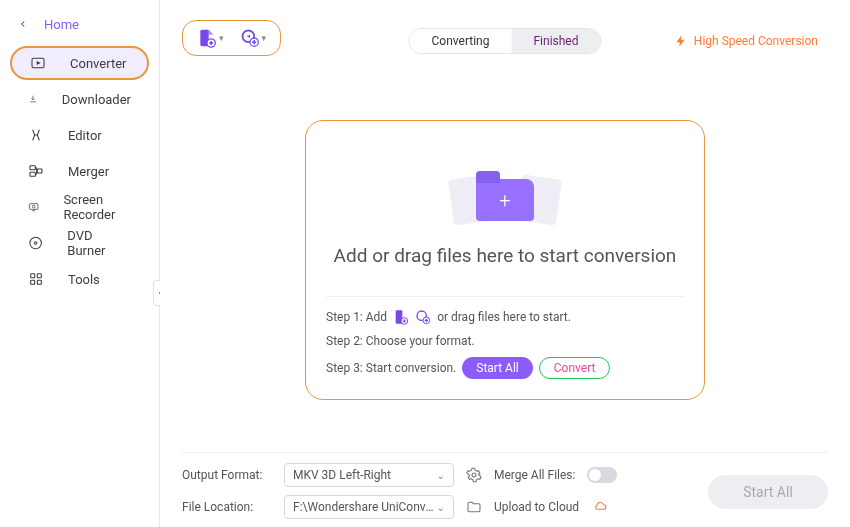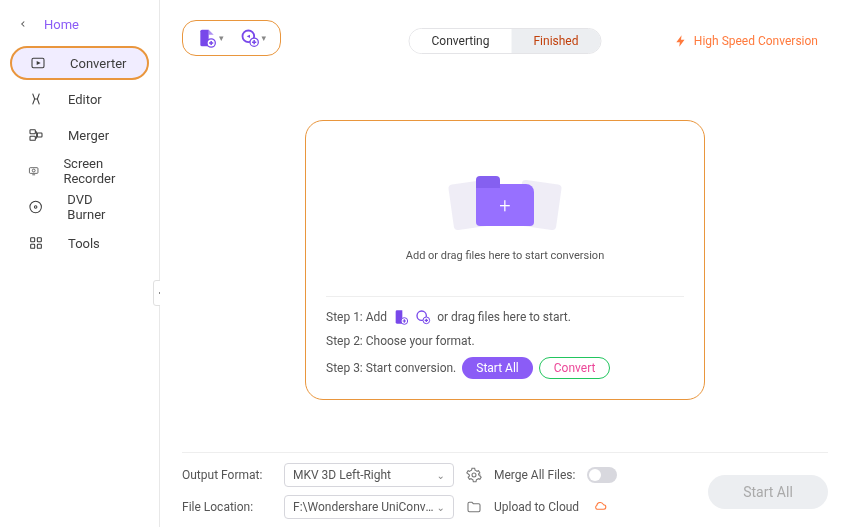--- a/index.html
+++ b/index.html
@@ -16,33 +16,33 @@
 .nav-item.active{background:#f1edff;border:2px solid #e9963d;border-radius:18px}
 .nav-item.active span, .nav-item.active svg{color:#3d3d3d}
 .collapse-btn{position:absolute;right:-8px;top:280px;width:14px;height:26px;background:#fff;border:1px solid #e0e0e0;border-radius:3px;display:flex;align-items:center;justify-content:center;cursor:pointer;color:#888;font-size:10px}
 .main{position:absolute;left:160px;top:0;right:0;bottom:0;background:#fff}
 .toolbar{display:flex;align-items:center;padding:20px 22px 8px;gap:10px}
 .add-group{border:1.5px solid #e9963d;border-radius:14px;display:flex;align-items:center;height:36px;padding:0 14px;gap:16px}
 .add-btn{display:flex;align-items:center;gap:2px;cursor:pointer;color:#7848ea}
 .seg{margin-left:auto;margin-right:auto;display:flex;border:1px solid #e4e4e7;border-radius:18px;overflow:hidden;height:26px;position:absolute;left:50%;transform:translateX(-50%);top:28px}
 .seg div{padding:0 22px;display:flex;align-items:center;font-size:12px;cursor:pointer}
 .seg .on{background:#fff;color:#333}
-.seg .off{background:#eceef1;color:#c2410c}
+.seg .off{background:#eceef1;color:#701a75}
 .speed{position:absolute;right:22px;top:28px;height:26px;display:flex;align-items:center;gap:6px;color:#ff7a3d;font-size:12px;padding:0 10px;border-radius:14px;cursor:pointer}
 .speed svg{fill:#ff7a3d}
 .drop{position:absolute;left:50%;transform:translateX(-50%);top:120px;width:400px;height:280px;border:1.5px solid #e9963d;border-radius:18px;padding:20px;display:flex;flex-direction:column}
 .drop-zone{flex:1;display:flex;flex-direction:column;align-items:center;justify-content:center;gap:14px;cursor:pointer}
 .folder-ill{position:relative;width:120px;height:60px;display:flex;align-items:center;justify-content:center}
 .ghost-box{position:absolute;width:40px;height:46px;background:#e4e1f0;border-radius:4px;opacity:.6}
 .gl{left:6px;transform:rotate(-8deg)}
 .gr{right:6px;transform:rotate(8deg)}
 .folder{position:relative;width:58px;height:42px;background:#9770ff;border-radius:4px 8px 4px 4px;display:flex;align-items:center;justify-content:center}
 .folder::before{content:"";position:absolute;top:-8px;left:0;width:24px;height:12px;background:#8560f0;border-radius:4px 4px 0 0}
 .folder .plus{color:#fff;font-size:20px;font-weight:300}
-.drop-msg{font-size:11px;color:#555}
+.drop-msg{font-size:19px;color:#555}
 .steps{border-top:1px solid #eee;padding-top:12px;font-size:12px;color:#555;display:flex;flex-direction:column;gap:9px}
 .step-row{display:flex;align-items:center;gap:6px;flex-wrap:wrap}
 .mini-ico{color:#7848ea;display:inline-flex}
 .pill{height:22px;border-radius:12px;padding:0 14px;display:inline-flex;align-items:center;font-size:12px;cursor:pointer}
 .pill.primary{background:#8b5cf6;color:#fff}
 .pill.secondary{background:#fff;border:1px solid #22c55e;color:#ec4899}
 .footer{position:absolute;left:22px;right:22px;bottom:8px;display:flex;flex-direction:column;gap:8px;border-top:1px solid #eee;padding-top:10px}
 .frow{display:flex;align-items:center;gap:12px;font-size:12px;color:#555}
 .lbl{width:90px}
 .combo{width:170px;height:24px;border:1px solid #d6d6dc;border-radius:4px;display:flex;align-items:center;justify-content:space-between;padding:0 8px;font-size:12px;color:#555;cursor:pointer;background:#fff}
@@ -107,20 +107,26 @@
 
   <div class="nav-item active">
     <svg viewBox="0 0 24 24">
         <rect x="3" y="5" width="18" height="14" rx="2"></rect>
         <polygon points="10 9 16 12 10 15" fill="#3d3d3d" stroke="none"></polygon>
       </svg>
     <span>Converter</span>
   </div>
   <div class="nav-item">
     <svg viewBox="0 0 24 24">
+        <path d="M12 4v10m0 0l-4-4m4 4l4-4M5 19h14"></path>
+      </svg>
+    <span>Downloader</span>
+  </div>
+  <div class="nav-item">
+    <svg viewBox="0 0 24 24">
         <path d="M7 4l3 8-3 8M17 4l-3 8 3 8M10 12h4"></path>
       </svg>
     <span>Editor</span>
   </div>
   <div class="nav-item">
     <svg viewBox="0 0 24 24">
         <rect x="3" y="4" width="8" height="6" rx="1"></rect>
         <rect x="3" y="14" width="8" height="6" rx="1"></rect>
         <rect x="14" y="9" width="7" height="6" rx="1"></rect>
         <path d="M11 7h2M11 17h2M13 7v10"></path>

